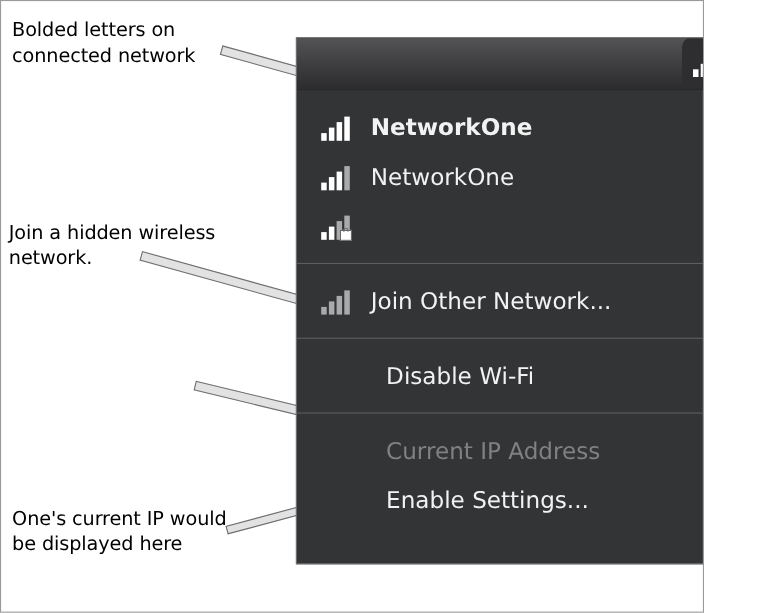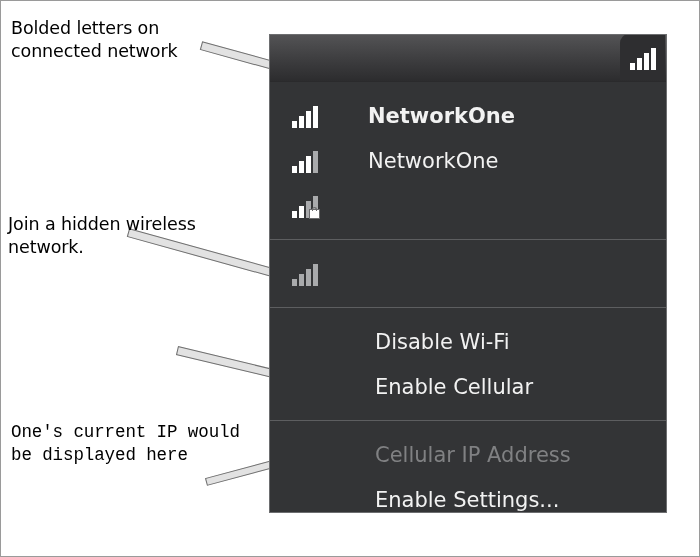--- a/index.html
+++ b/index.html
@@ -8,21 +8,21 @@
   }
   body {
     width: 700px;
     height: 557px;
     background: #ffffff;
     font-family: "DejaVu Sans", sans-serif;
     overflow: hidden;
   }
   #root {
     position: relative;
-    width: 700px;
+    width: 640px;
     height: 557px;
     box-sizing: border-box;
     border: 1px solid #9a9a9a;
     background: #ffffff;
     overflow: hidden;
   }
 
   
   .annotation {
     position: absolute;
@@ -119,40 +119,39 @@
 
   
   .menu-row {
     display: flex;
     align-items: center;
     height: 45px;
     padding-left: 22px;
     box-sizing: border-box;
     color: #f2f2f2;
     font-size: 21px;
-    gap: 31px;
   }
   .menu-row .icon-slot {
     width: 45px;
     flex: none;
     display: flex;
     align-items: flex-end;
     height: 24px;
   }
   .menu-row .row-label {
     white-space: nowrap;
   }
   .menu-row.bold .row-label {
     font-weight: bold;
   }
   .menu-row.disabled .row-label {
     color: #808183;
   }
   .menu-row.no-icon {
-    padding-left: 105px;
+    padding-left: 81px;
   }
   .separator {
     height: 1px;
     background: #5d5e60;
     margin: 0;
   }
   .group-pad-top { height: 11px; }
   .group-pad-bottom { height: 11px; }
 </style>
 </head>
@@ -161,25 +160,25 @@
 <div id="root">
 
   <div class="leader" style="left:200px; top:40px; width:203px; height:9px; transform: rotate(15.5deg);"></div>
   <div class="leader" style="left:127px; top:227px; width:167px; height:9px; transform: rotate(15.5deg);"></div>
   <div class="leader" style="left:176px; top:345px; width:163px; height:9px; transform: rotate(13.5deg);"></div>
   <div class="leader" style="left:205px; top:477px; width:152px; height:8px; transform: rotate(-15deg);"></div>
 
   <div class="annotation" style="left:10px; top:16px; width:230px;">Bolded letters on
 connected network</div>
 
-  <div class="annotation" style="left:7px; top:212px; width:245px;">Join a hidden wireless
+  <div class="annotation" style="left:7px; top:200px; width:245px;">Join a hidden wireless
 network.</div>
 
 
-  <div class="annotation" style="left:10px; top:420px; width:245px;font-family:Liberation Mono, monospace;">One's current IP would
+  <div class="annotation" style="left:10px; top:460px; width:245px;">One's current IP would
 be displayed here</div>
 
   <div id="menu-panel">
 
     <div id="menu-header">
       <div id="statusbar-wifi-button">
         <span class="sig">
           <i></i>
             <i></i>
             <i></i>
@@ -232,40 +231,38 @@
 
     <div class="menu-row">
       <span class="icon-slot">
         <span class="sig dim">
           <i></i>
             <i></i>
             <i></i>
             <i></i>
         </span>
       </span>
+      <span class="row-label">Join Other Network...</span>
     </div>
 
     <div class="group-pad-bottom"></div>
     <div class="separator"></div>
     <div class="group-pad-top"></div>
 
     <div class="menu-row no-icon">
       <span class="row-label">Disable Wi-Fi</span>
     </div>
 
-    <div class="menu-row no-icon">
-      <span class="row-label">Enable Cellular</span>
-    </div>
 
     <div class="group-pad-bottom"></div>
     <div class="separator"></div>
     <div class="group-pad-top"></div>
 
     <div class="menu-row no-icon disabled">
-      <span class="row-label">Cellular IP Address</span>
+      <span class="row-label">Current IP Address</span>
     </div>
 
     <div class="menu-row no-icon">
       <span class="row-label">Enable Settings...</span>
     </div>
 
   </div>
 </div>
 
 </body></html>

